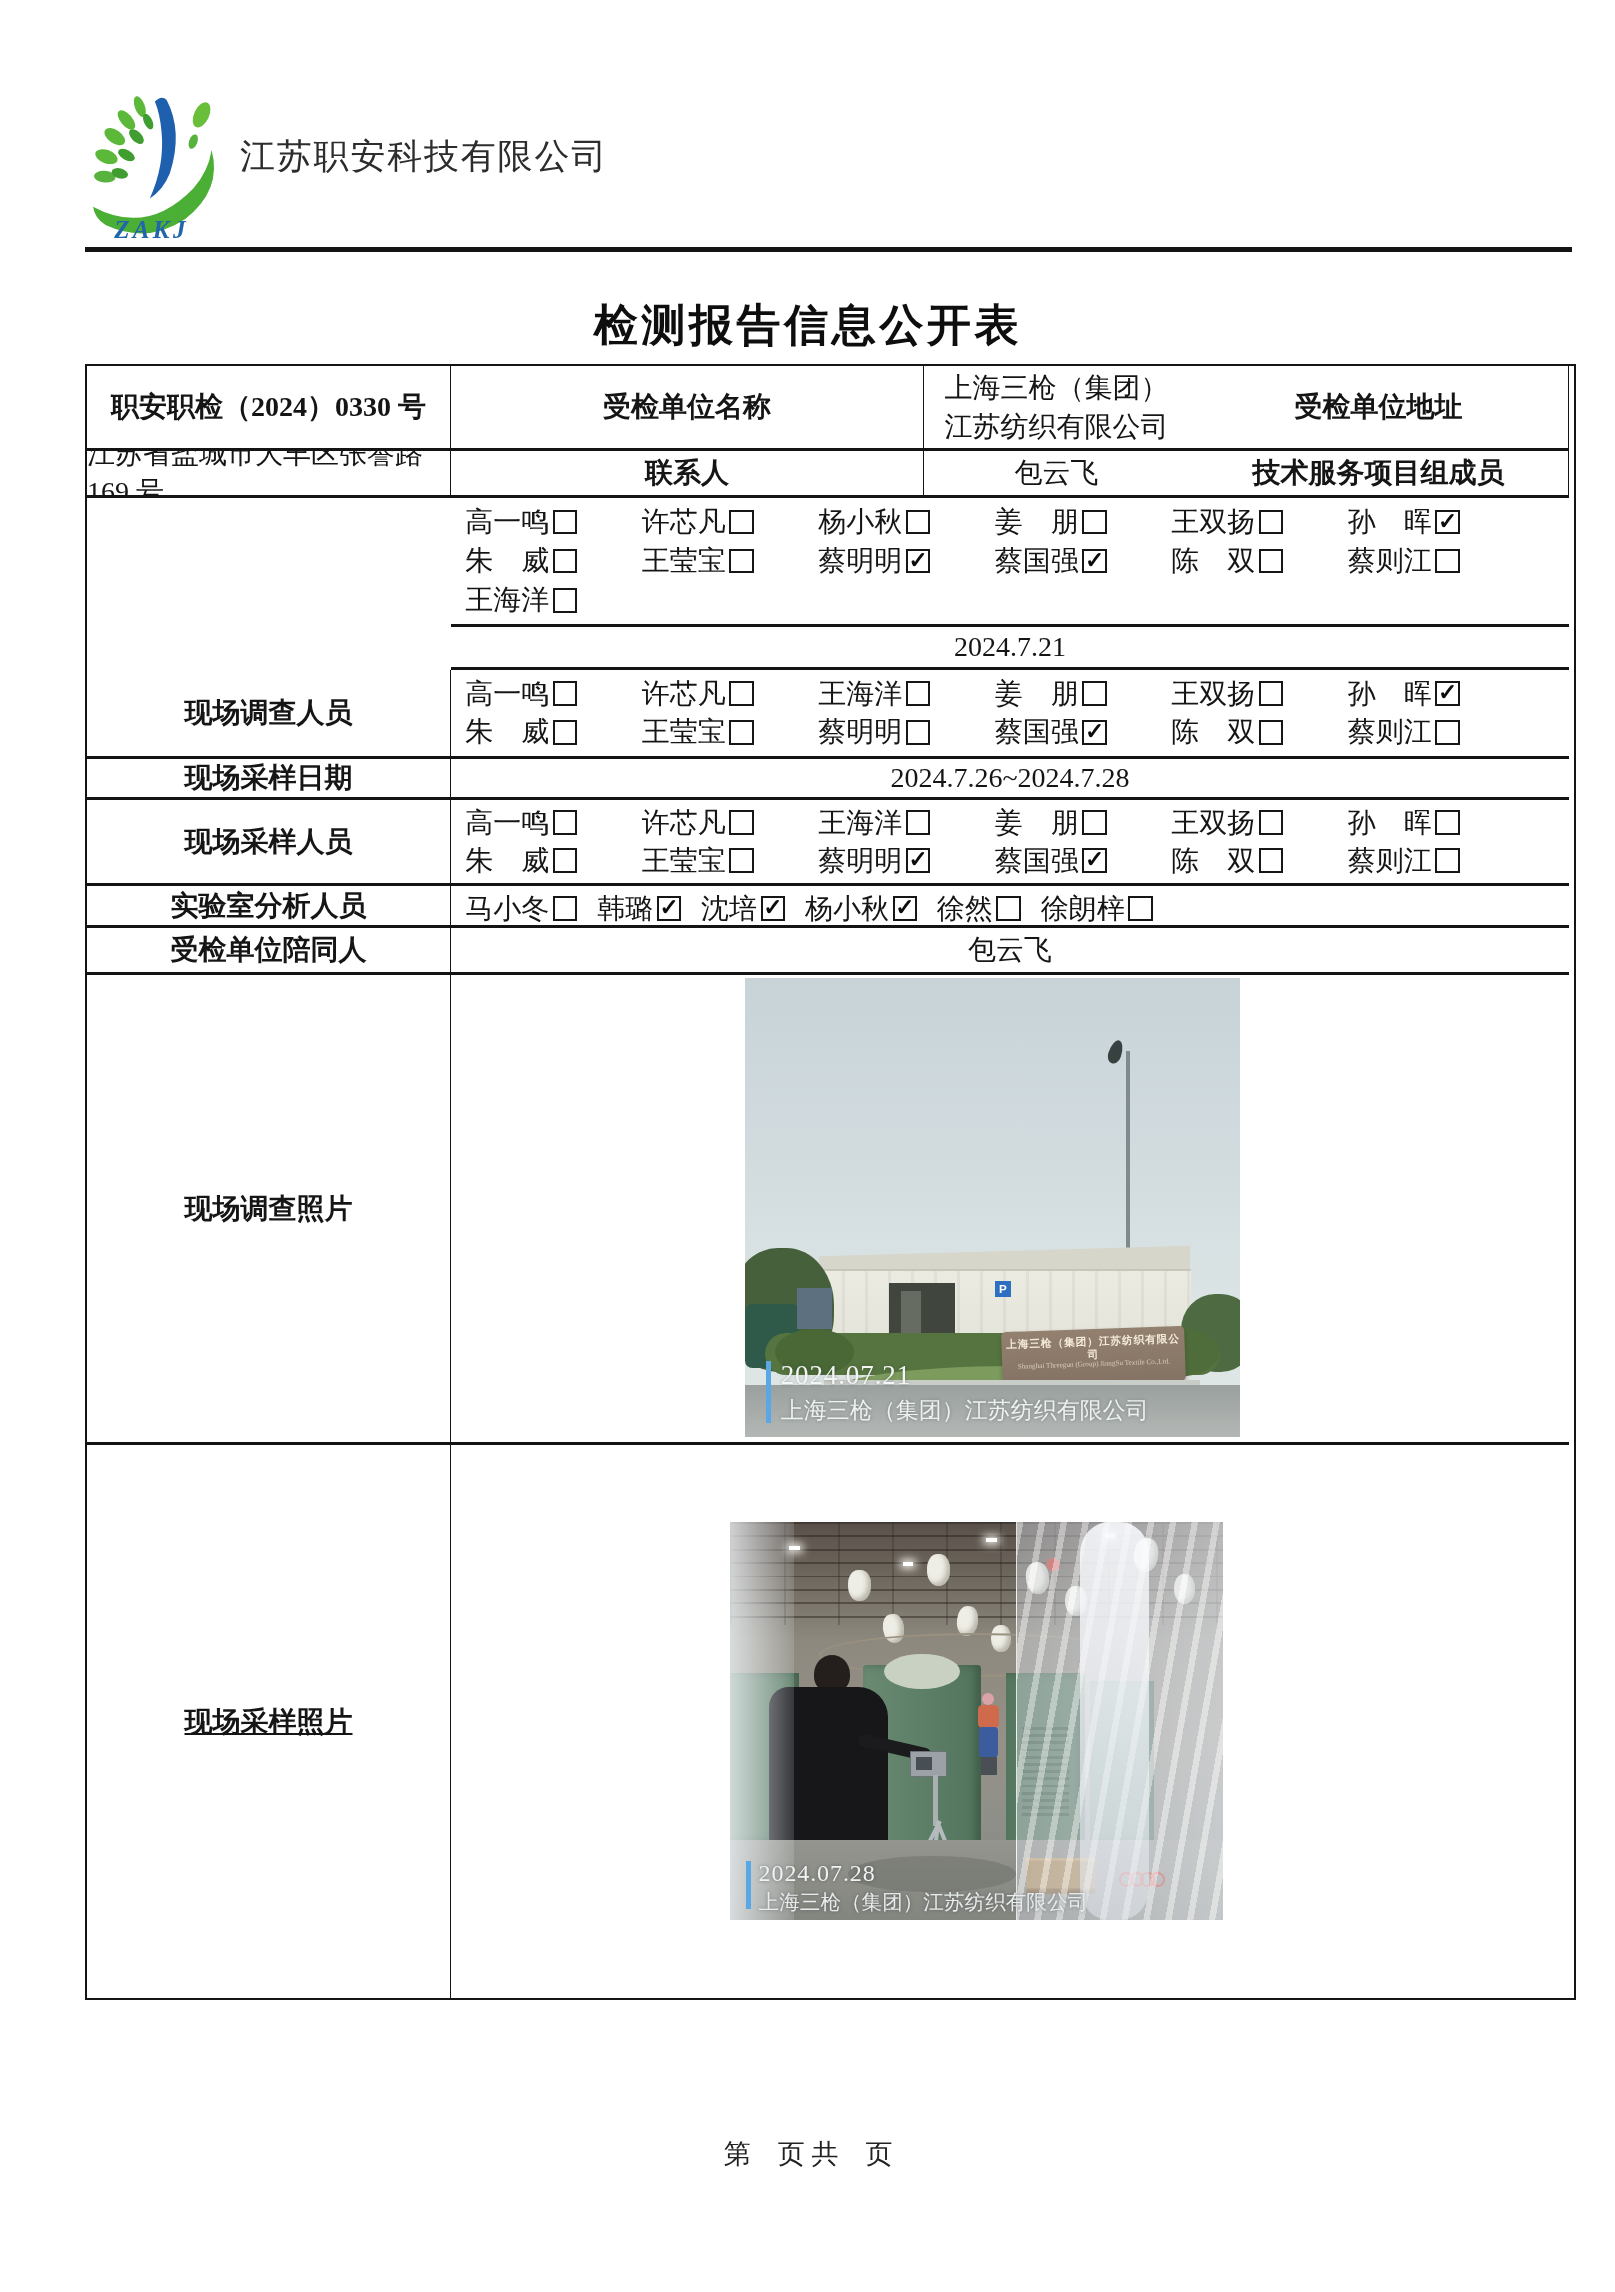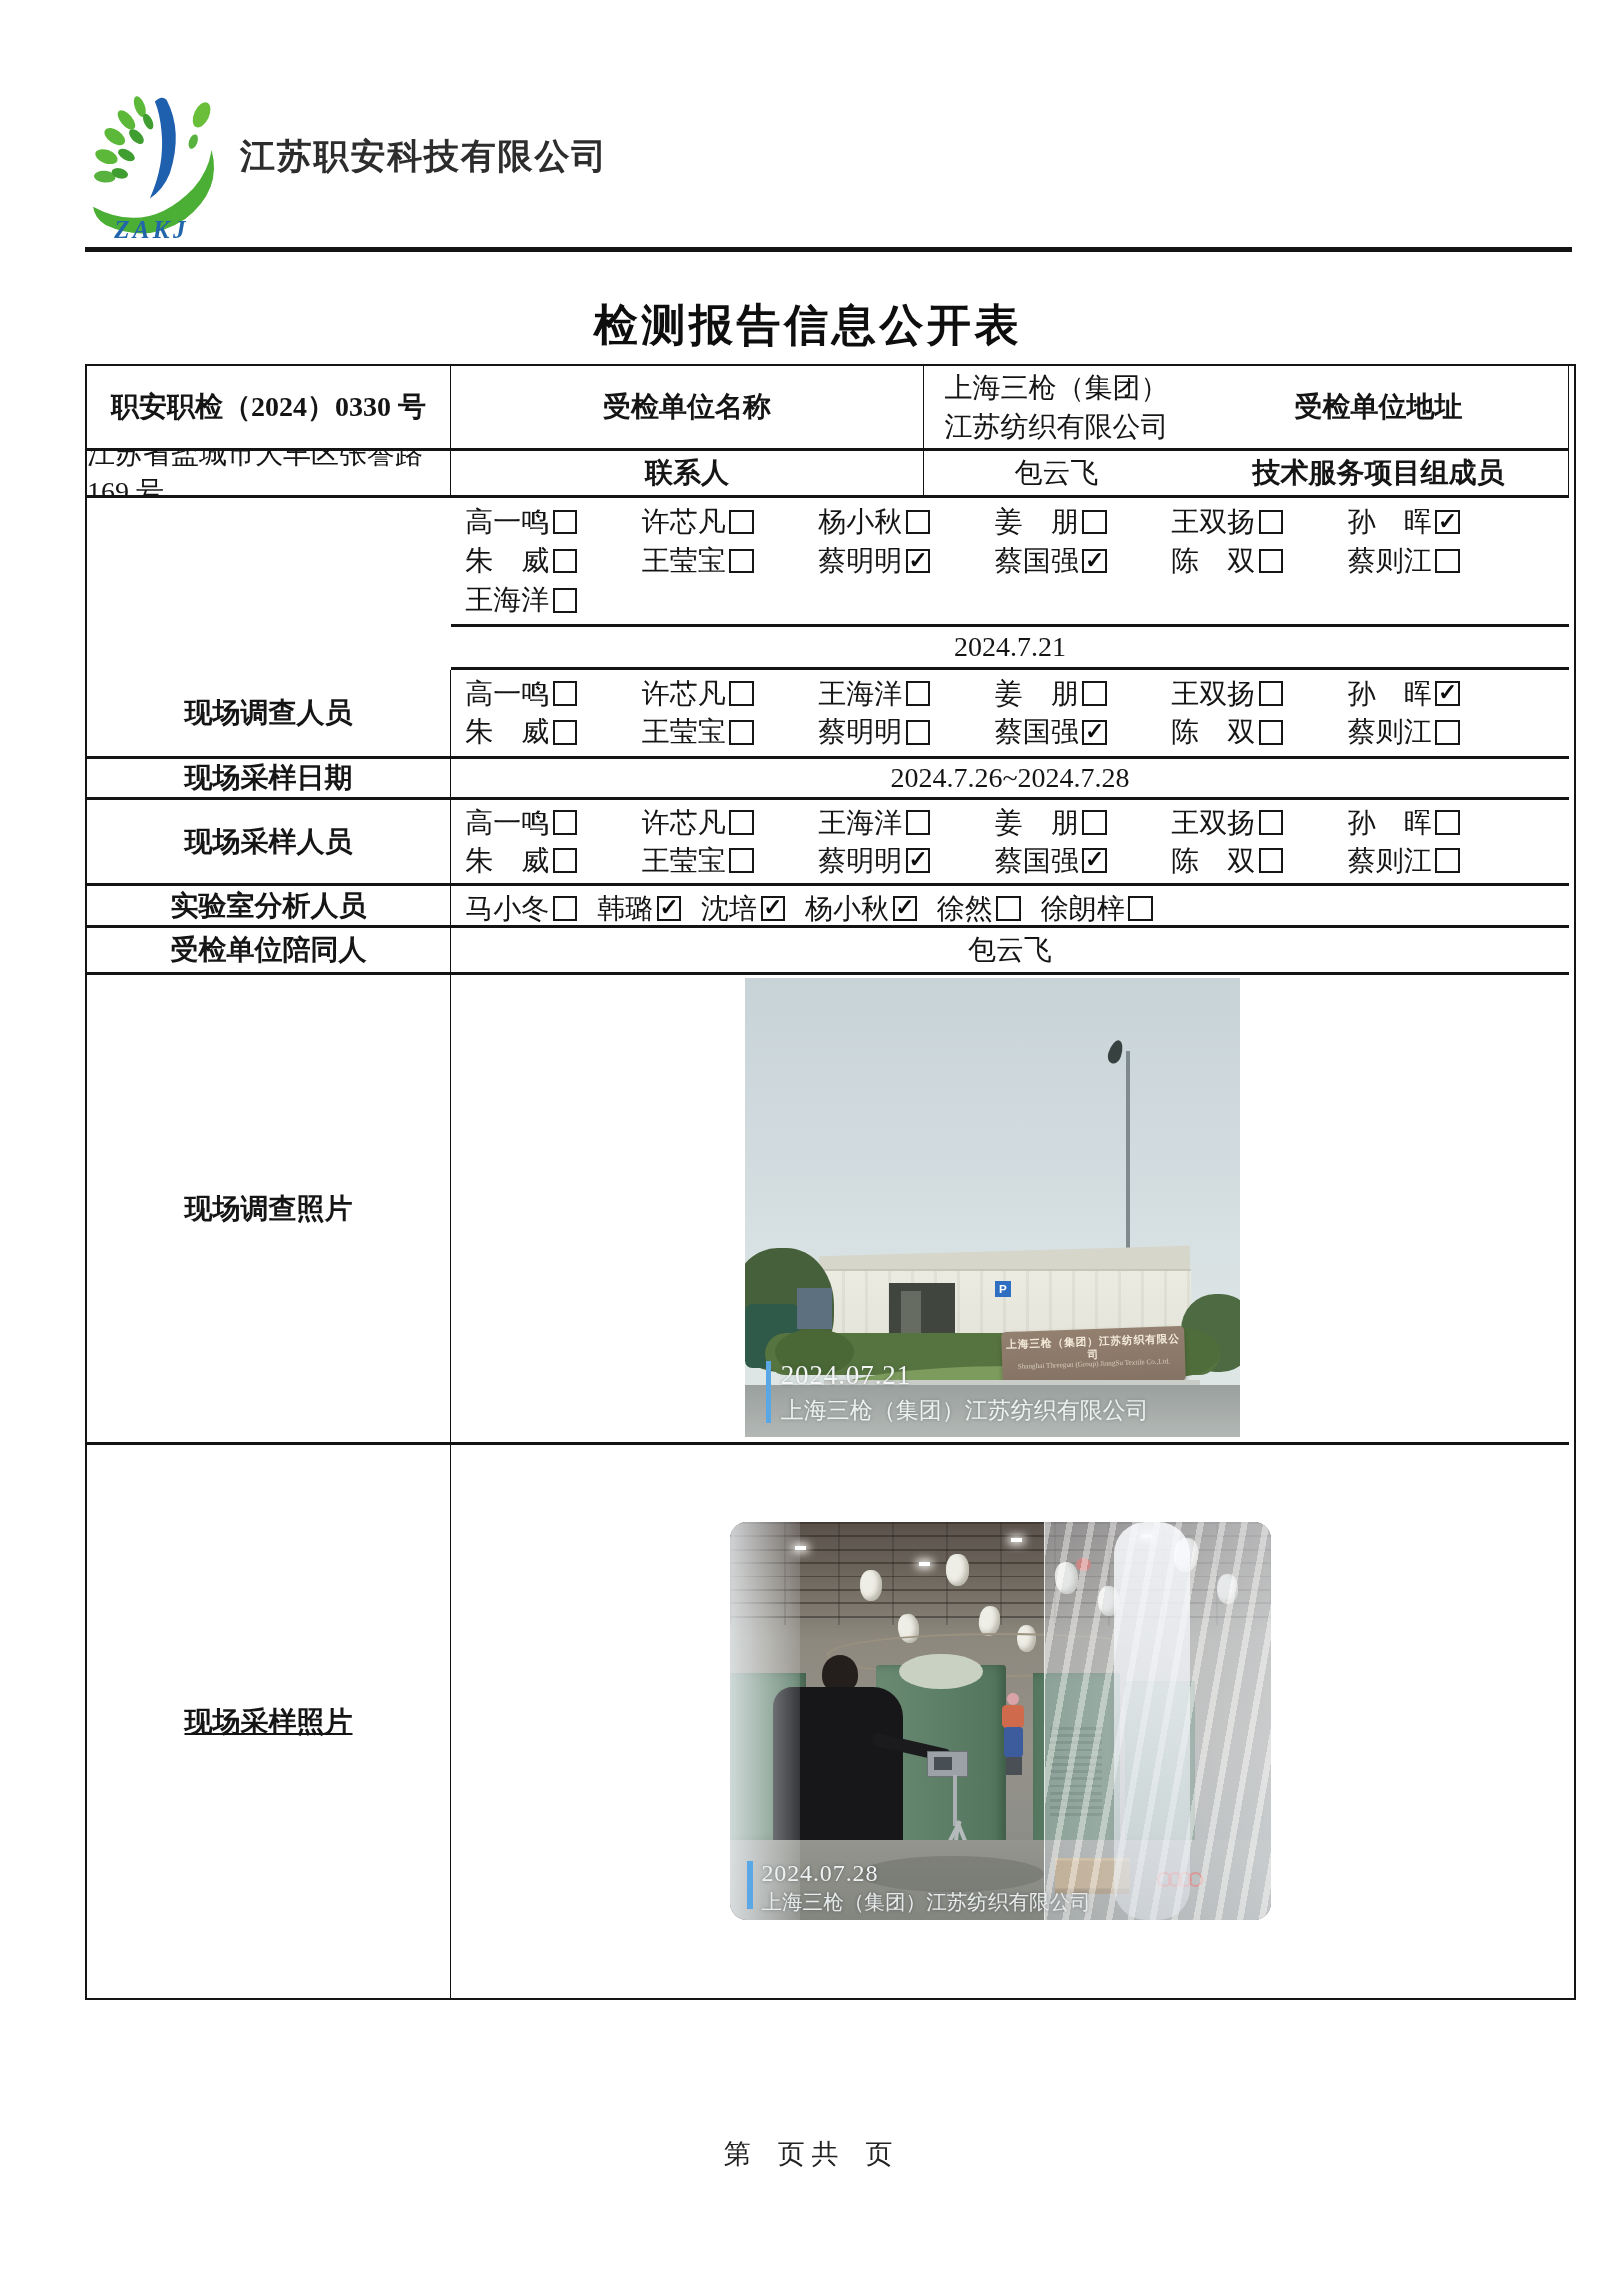--- a/index.html
+++ b/index.html
@@ -2,21 +2,21 @@
 <html style="font-size:14.3px"><head>
 <meta charset="utf-8">
 <style>
   html,body{margin:0;padding:0;background:#888;}
   .page{position:relative;width:1616px;height:2293px;background:#ffffff;margin:0 auto;overflow:hidden;
         font-family:"Liberation Serif","DejaVu Serif",serif;color:#151515;}
 
   
   .logo{position:absolute;left:68px;top:79px;width:167px;height:172px;}
   .company-name{position:absolute;left:240px;top:133px;font-family:"Liberation Sans","DejaVu Sans",sans-serif;
-                font-size:35px;font-weight:700;color:#2d2d2d;letter-spacing:1.8px;}
+                font-size:35px;font-weight:400;color:#2d2d2d;letter-spacing:1.8px;}
   .doc-info{position:absolute;right:44px;top:107px;text-align:right;font-size:30px;line-height:45px;color:#161616;}
   .header-rule{position:absolute;left:85px;top:247px;width:1487px;height:4.5px;background:#141414;}
 
   
   .doc-title{position:absolute;left:0;right:0;top:296px;text-align:center;font-size:44px;font-weight:bold;letter-spacing:3.6px;color:#0e0e0e;}
 
   
   .form-table{position:absolute;left:85px;top:364px;width:1487px;border:2.7px solid #141414;
               display:grid;grid-template-columns:364px 473px 265px 380px;
               grid-template-rows:85px 47px 129px 43px 89px 41px 86px 42px 47px 470px 553px;}
@@ -33,21 +33,21 @@
   .names-line{display:flex;justify-content:space-between;padding:0 109px 0 14.3px;align-items:center;}
   .names-line.start{justify-content:flex-start;gap:19.7px;padding-right:0;}
   .member{white-space:nowrap;display:inline-flex;align-items:center;}
   .checkbox{display:inline-block;width:20.6px;height:20.6px;border:2.7px solid #161616;margin-left:3.6px;
             text-align:center;line-height:19.7px;font-size:23px;font-weight:bold;color:#0c0c0c;flex:0 0 auto;}
 
   
   .photo-cell{justify-content:flex-start;align-items:flex-start;}
   .photo{position:absolute;overflow:hidden;}
   #photo1{left:294px;top:2.7px;width:495px;height:459px;}
-  #photo2{left:279px;top:77px;width:541px;height:398px;border-radius:17px;}
+  #photo2{left:279px;top:77px;width:493px;height:398px;}
 
   .photo .abs{position:absolute;}
   
   .p1-sky{inset:0;background:linear-gradient(180deg,#c8d3d8 0%,#d3dde0 45%,#dde5e5 75%);}
   .p1-pole{left:77%;top:16%;width:3.6px;height:52%;background:#7e8a8e;}
   .p1-lamp{left:73.6%;top:13.5%;width:13.4px;height:24px;background:#37413f;border-radius:50% 50% 50% 50%/62% 62% 38% 38%;transform:rotate(18deg);}
   .p1-pole2{left:9%;top:67%;width:2.7px;height:12%;background:#8a9296;}
   .p1-roof{left:15%;top:59.5%;width:75%;height:5.5%;background:#d6d6ca;transform:skewY(-1.6deg);}
   .p1-build{left:15%;top:63.5%;width:75%;height:21%;background:linear-gradient(180deg,#ebebe2,#e1e1d6);
             border-top:2.7px solid #c6c6ba;}

